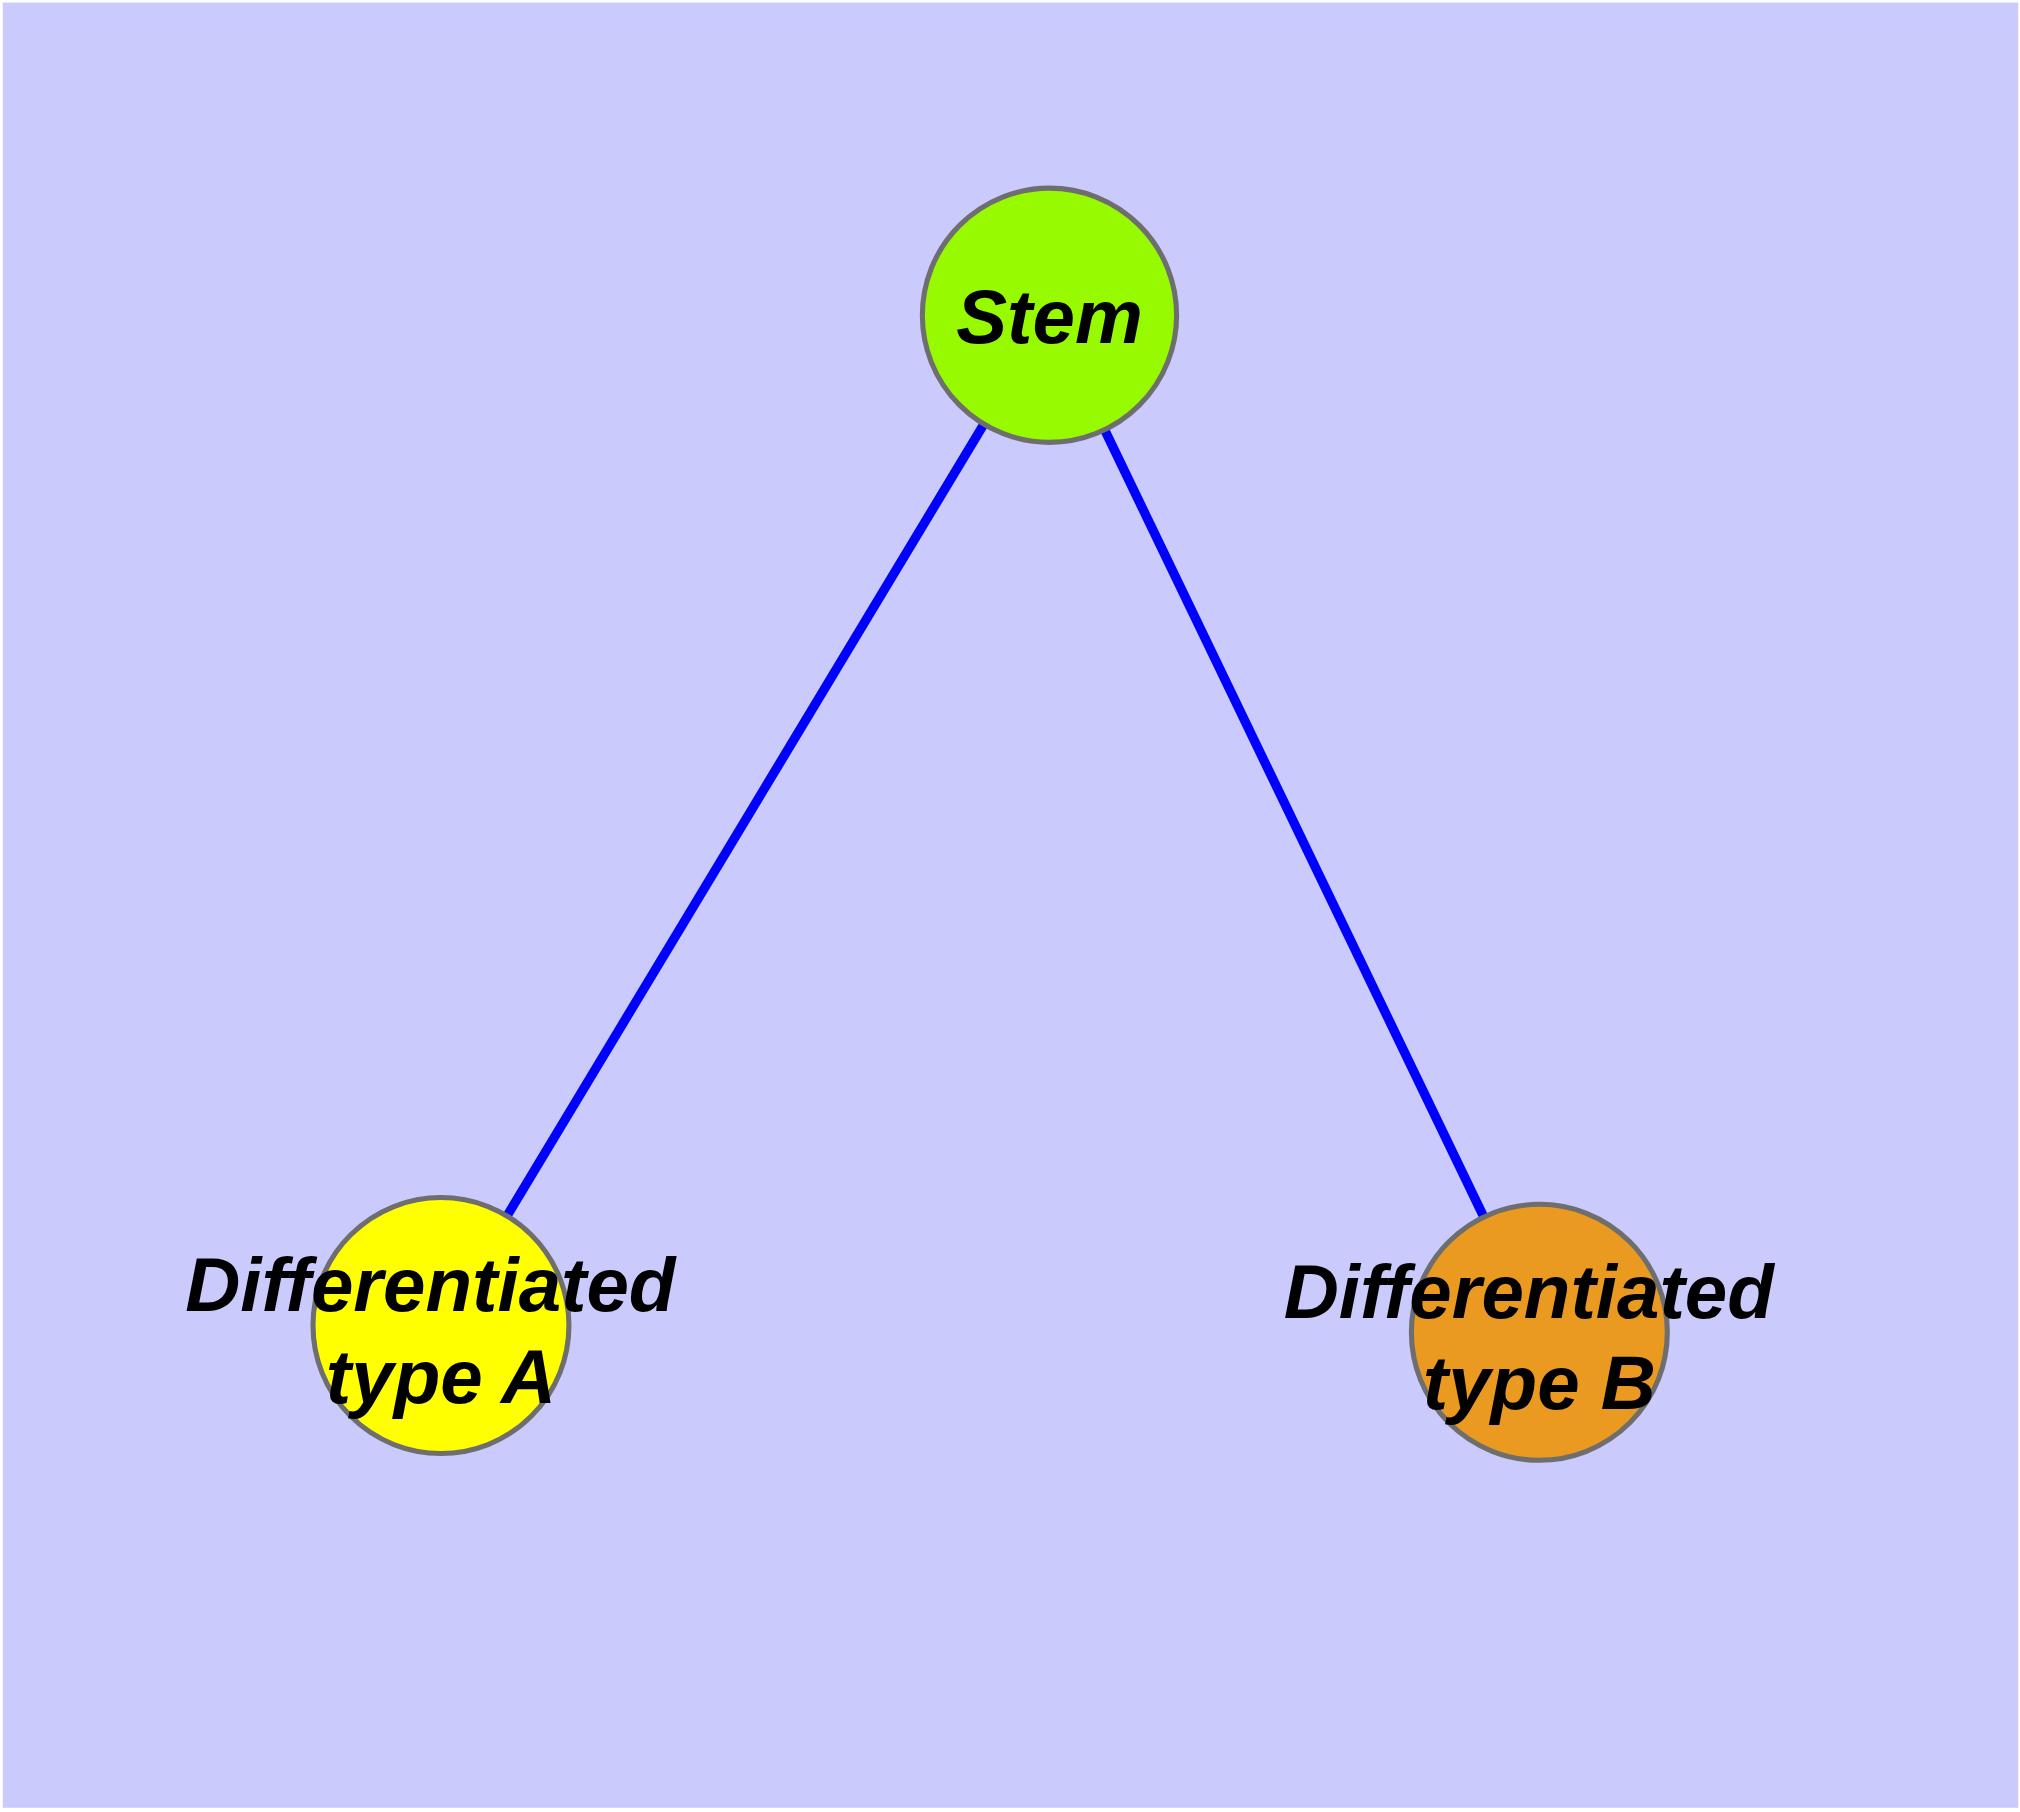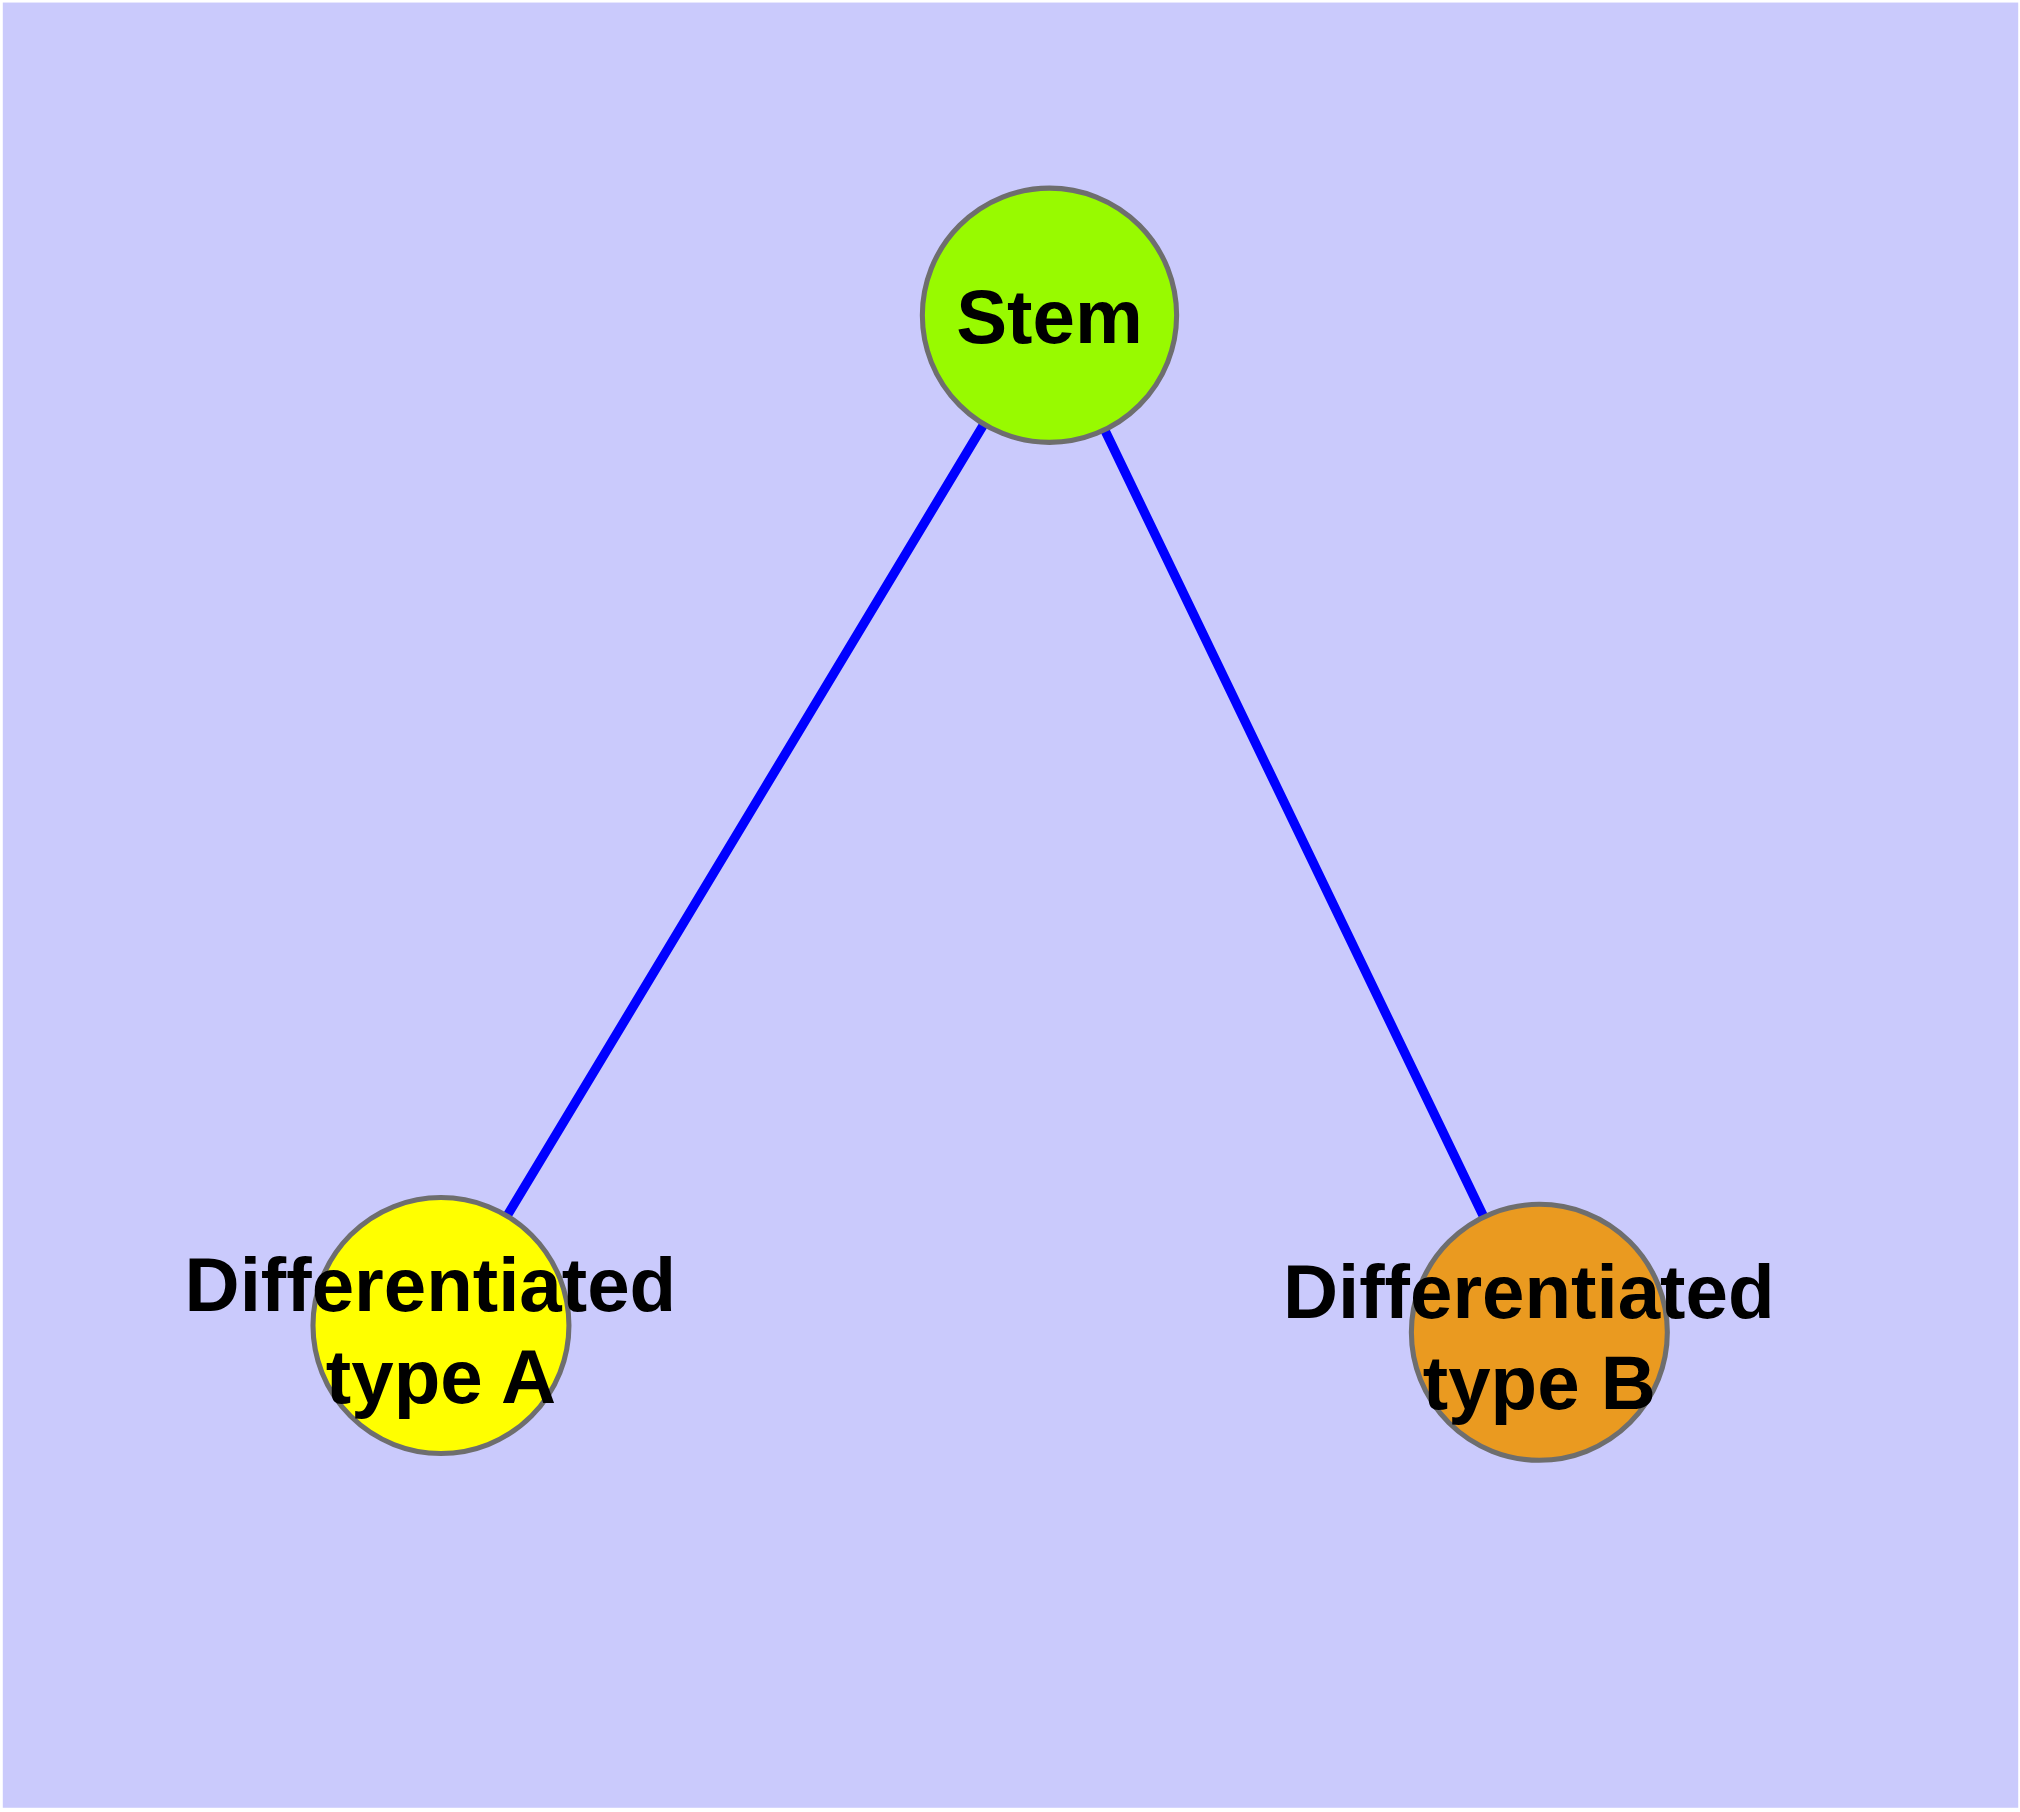--- a/index.html
+++ b/index.html
@@ -8,20 +8,21 @@
     --label: #000000;
   }
   html, body {
     margin: 0;
     padding: 0;
     background: var(--frame);
   }
   .canvas-wrap {
     width: 1980px;
     height: 1812px;
+    font-style: italic;
   }
   svg { display: block; }
   .edge {
     stroke-width: 11;
     fill: none;
     stroke-linecap: round;
   }
   .node {
     stroke: var(--node-border);
     stroke-width: 6;

